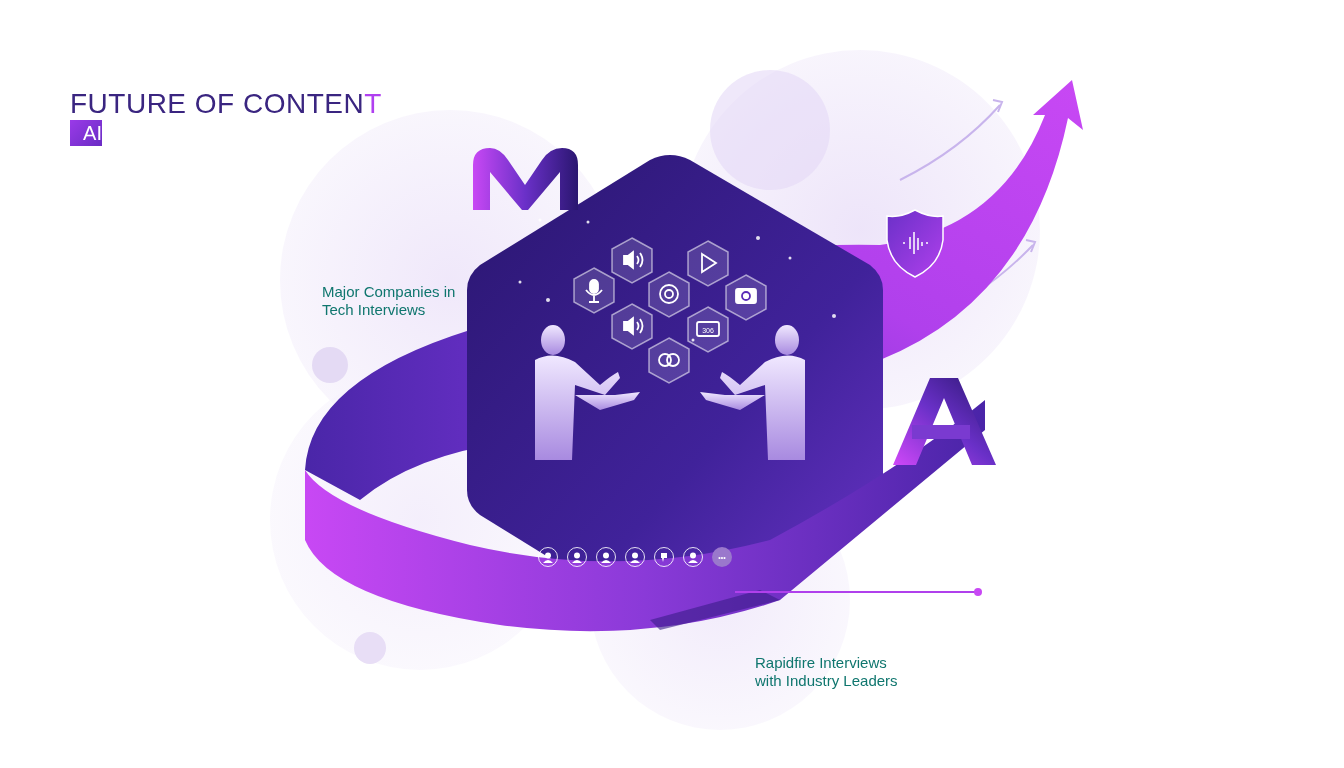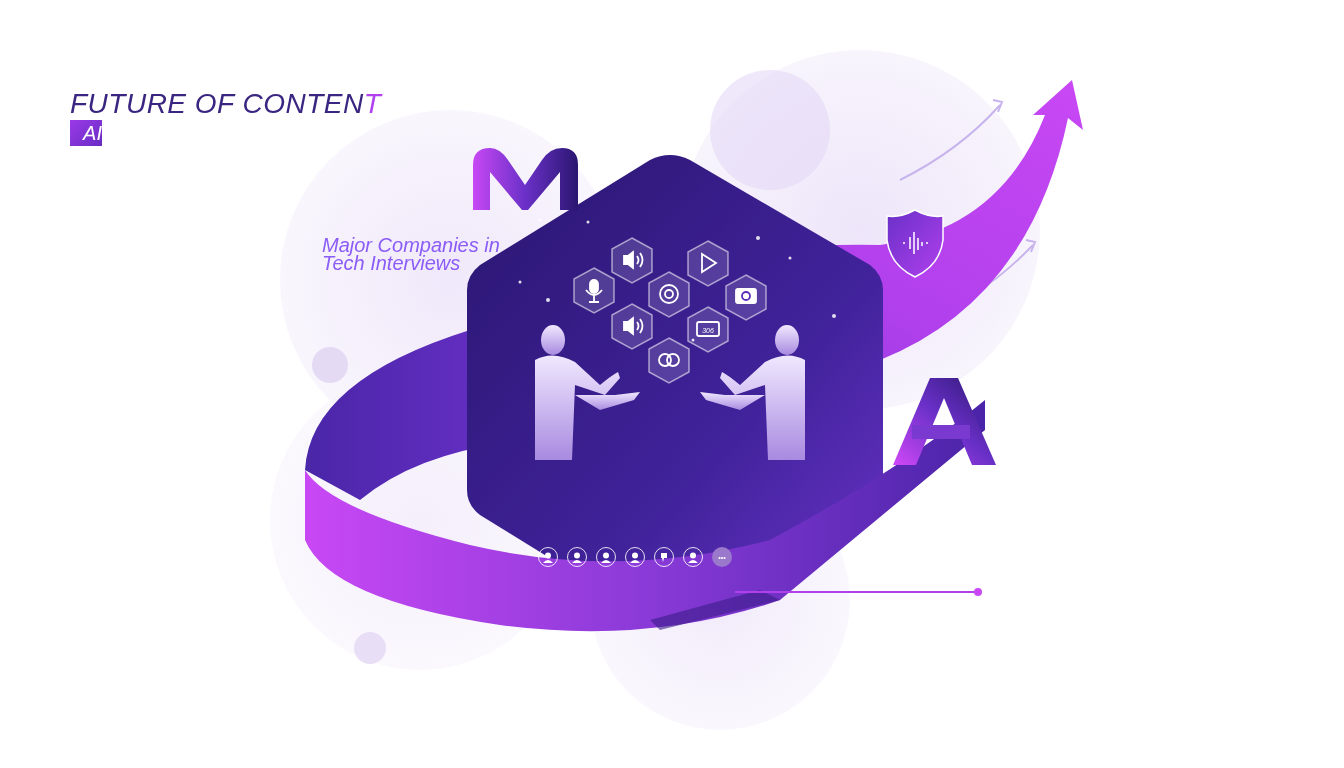--- a/index.html
+++ b/index.html
@@ -1,21 +1,21 @@
 <!DOCTYPE html>
 <html><head>
 <meta charset="utf-8">
 <style>
   html, body { margin:0; padding:0; }
   body { width:1344px; height:768px; overflow:hidden; background:#ffffff; position:relative; font-family:"Liberation Sans", sans-serif; }
-  .stage { position:absolute; left:0; top:0; width:1344px; height:768px;font-style:italic; }
+  .stage { position:absolute; left:0; top:0; width:1344px; height:768px; }
   .title { position:absolute; left:70px; top:88px; font-size:28px; letter-spacing:0.5px; color:#3a2580; white-space:nowrap; }
   .title .accent { color:#b040f0; }
   .ai-badge { position:absolute; left:70px; top:120px; width:32px; height:26px; background:linear-gradient(135deg,#9a3ae8,#6a2cc4); color:#fff; font-size:20px; line-height:26px; text-align:right; }
-  .label { position:absolute; font-size:20px; line-height:18px; color:#8b5cf6; white-space:nowrap; }
+  .label { position:absolute; font-size:15px; line-height:18px; color:#0f766e; white-space:nowrap;margin-top:47px; }
   .avatars { position:absolute; left:538px; top:547px; display:flex; gap:9px; }
   .av { width:20px; height:20px; border-radius:50%; border:1.5px solid rgba(255,255,255,0.85); display:flex; align-items:center; justify-content:center; box-sizing:border-box; }
   .av.more { background:#9a78cc; border:none; color:#fff; font-size:7px; }
 </style>
 </head>
 <body>
 
 <div class="stage">
   <svg width="1344" height="768" viewBox="0 0 1344 768" style="position:absolute;left:0;top:0">
     <defs>
@@ -159,20 +159,24 @@
 
   <div class="title">
     <span>FUTURE OF CONTEN</span><span class="accent">T</span>
   </div>
   <div class="ai-badge">AI</div>
 
   <div class="label" style="left:322px; top:236px;">
     <div>Major Companies in</div>
     <div>Tech Interviews</div>
   </div>
+  <div class="label" style="left:755px; top:607px;">
+    <div>Rapidfire Interviews</div>
+    <div>with Industry Leaders</div>
+  </div>
 
   <div class="avatars">
     <div class="av">
         <svg width="10" height="11">
           <circle cx="5" cy="3.5" r="3" fill="#fff"></circle>
           <path d="M0 11 Q5 5 10 11 Z" fill="#fff"></path>
         </svg>
       </div>
     <div class="av">
         <svg width="10" height="11">

